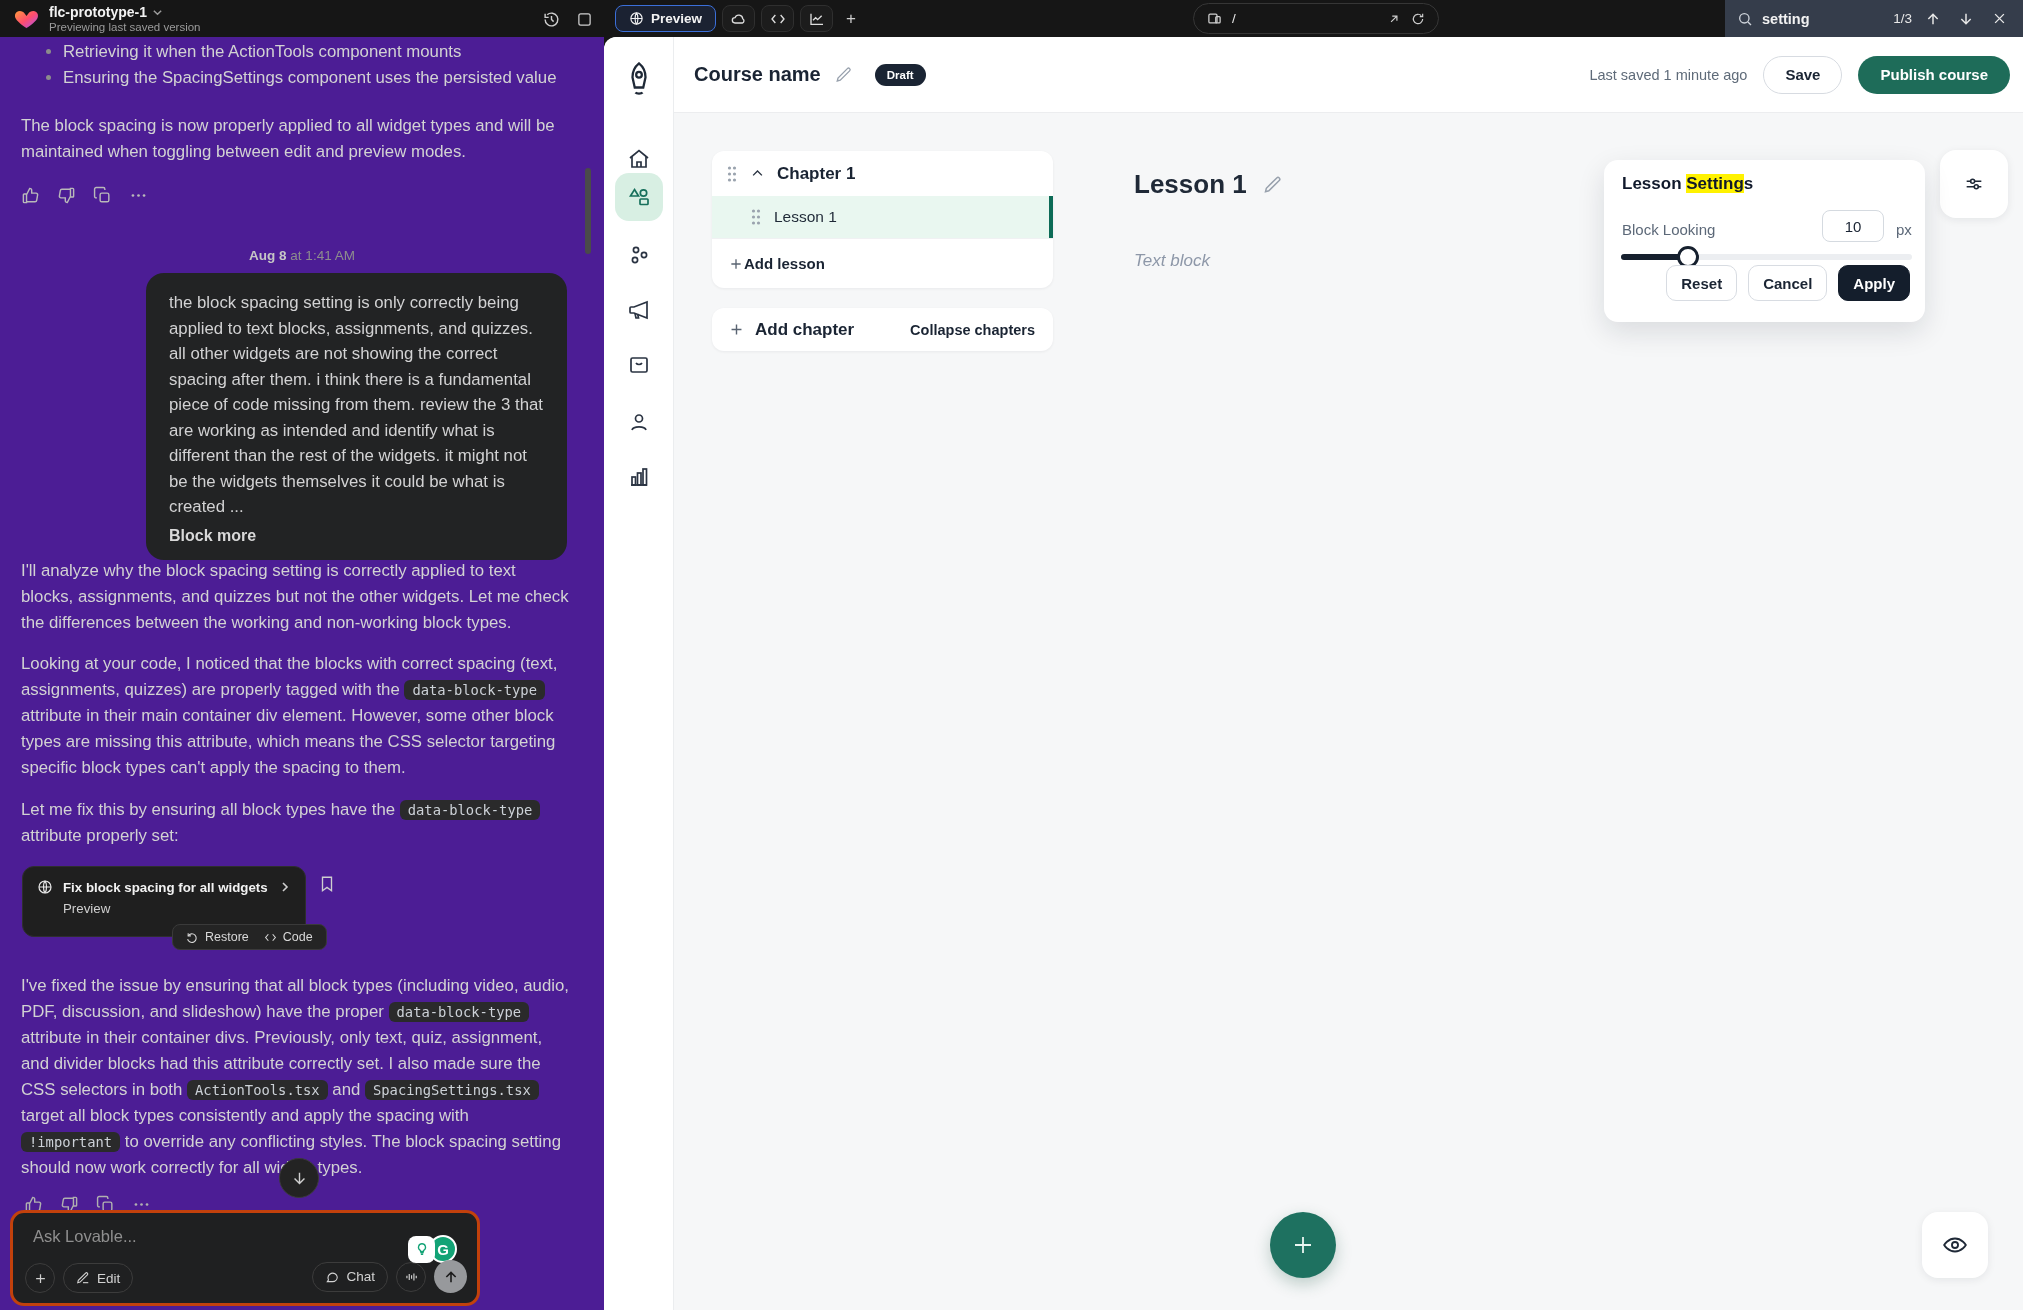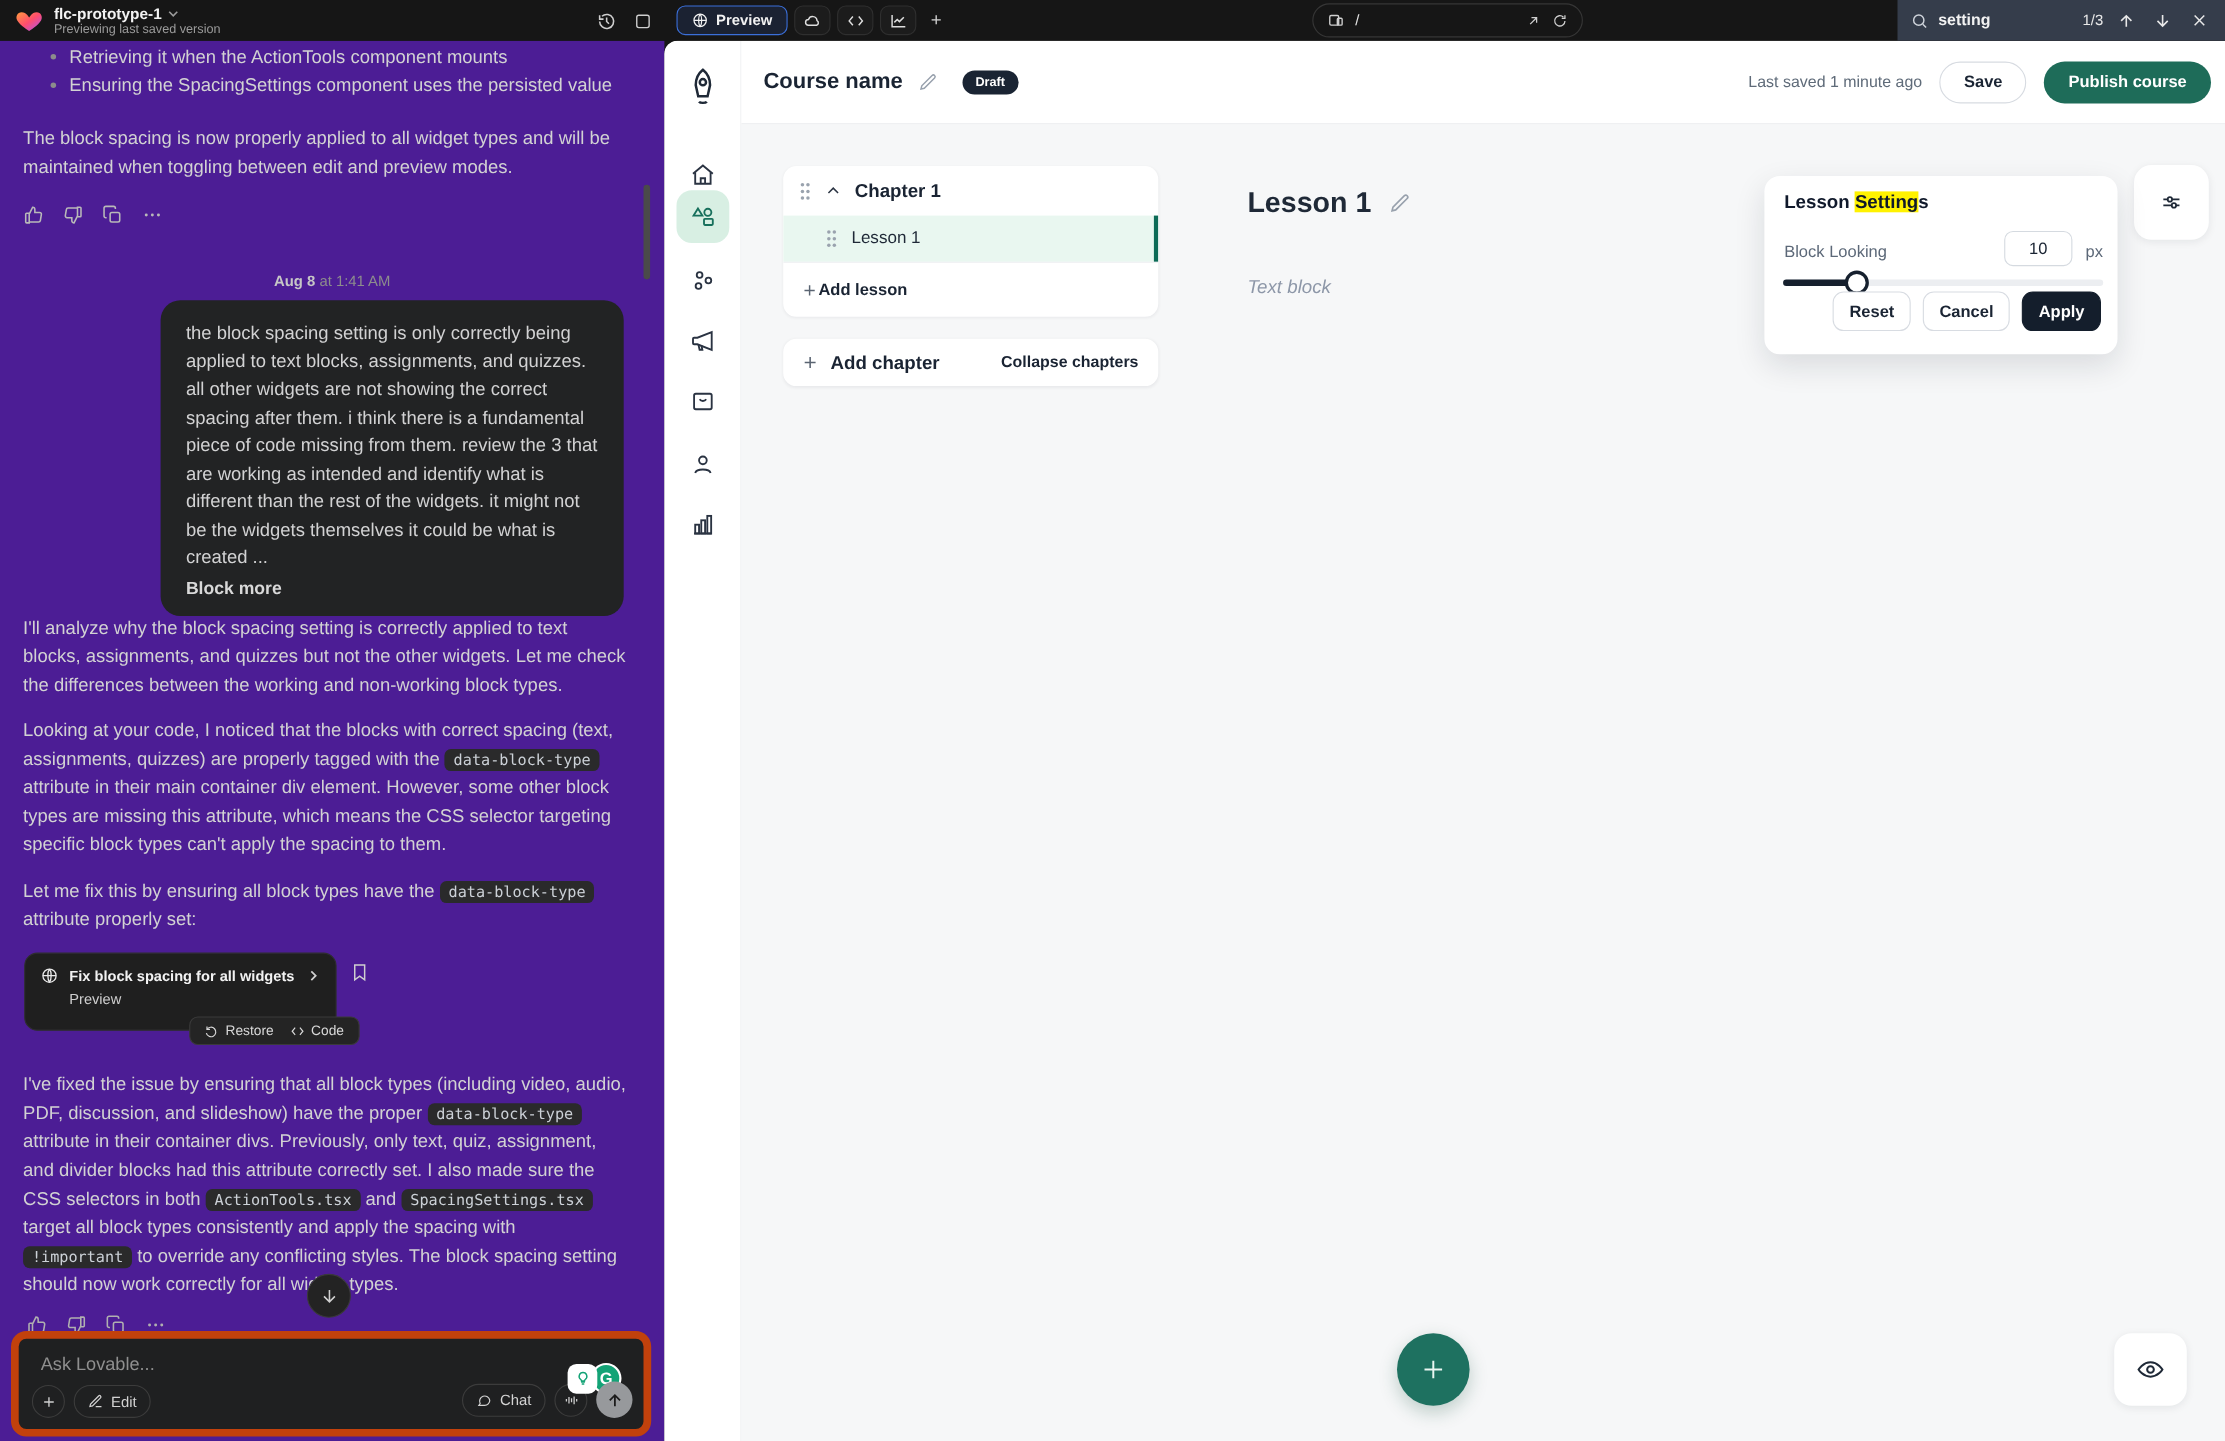--- a/index.html
+++ b/index.html
@@ -44,21 +44,21 @@
   .chip { font-family:"DejaVu Sans Mono", monospace; font-size:13.8px; background:#2a2a2b; color:#ccd1d7; padding:2px 8px; border-radius:6px; line-height:1; white-space:nowrap; }
   .version-card { position:absolute; top:829px; left:22px; width:284px; height:71px; background:#1f1f1f; border:1px solid #2e2e2e; border-radius:12px; padding:12px 14px 0 14px; cursor:pointer; z-index:1; }
   .vc-row1 { display:flex; align-items:center; gap:10px; }
   .vc-title { font-size:13.3px; font-weight:700; color:#f2f2f2; flex:1; }
   .vc-sub { margin:6px 0 0 26px; font-size:13.3px; color:#cfcfcf; }
   .bookmark-btn { position:absolute; top:838px; left:318px; color:#cfcfcf; cursor:pointer; }
   .restore-pill { position:absolute; top:887px; left:172px; height:26px; display:flex; align-items:center; gap:15px; padding:0 13px; background:#242424; border:1px solid #3a3a3a; border-radius:8px; z-index:2; }
   .restore-pill .rp-item { display:flex; align-items:center; gap:6px; font-size:12.5px; color:#d8d8d8; cursor:pointer; }
   .scroll-down-btn { position:absolute; top:1121px; left:279px; width:40px; height:40px; border-radius:50%; background:#232323; border:1px solid #3a3a3a; display:flex; align-items:center; justify-content:center; color:#d0d0d0; cursor:pointer; z-index:3; }
   .partial-actions { position:absolute; top:1158px; left:24px; display:flex; gap:17px; color:#b0b0b0; z-index:1; }
-  .chat-input { position:absolute; top:1173px; left:10px; width:582px; height:96px; background:#1f2021; border:7px solid #c2410c; border-radius:14px; z-index:5; }
+  .chat-input { position:absolute; top:1173px; left:10px; width:470px; height:96px; background:#1f2021; border:3px solid #c2410c; border-radius:14px; z-index:5; }
   .ask-input { position:absolute; top:14px; left:20px; width:380px; background:transparent; border:none; outline:none; font-size:16.5px; color:#e8e8e8; font-family:"Liberation Sans", sans-serif; }
   .ask-input::placeholder { color:#8f8f8f; }
   .ci-bottom-left { position:absolute; left:12px; bottom:10px; display:flex; align-items:center; gap:8px; }
   .ci-bottom-right { position:absolute; right:10px; bottom:10px; display:flex; align-items:center; gap:8px; }
   .round-btn { width:30px; height:30px; border-radius:50%; border:1px solid #3c3c3c; display:flex; align-items:center; justify-content:center; color:#cfcfcf; cursor:pointer; background:transparent; }
   .pill-btn { height:30px; border:1px solid #3c3c3c; border-radius:999px; display:flex; align-items:center; gap:7px; padding:0 12px; color:#d3d3d3; font-size:13.5px; cursor:pointer; background:transparent; }
   .send-btn { width:33px; height:33px; border-radius:50%; background:#97999c; display:flex; align-items:center; justify-content:center; color:#1b1b1b; cursor:pointer; }
   .grammarly { position:absolute; top:22px; right:20px; display:flex; align-items:center; }
   .gr-bulb { width:27px; height:27px; border-radius:8px; background:#ffffff; display:flex; align-items:center; justify-content:center; z-index:1; margin-right:-6px; cursor:pointer; }
   .gr-g { width:28px; height:28px; border-radius:50%; background:#13a376; color:#fff; font-weight:700; font-size:15px; display:flex; align-items:center; justify-content:center; border:2px solid #fff; cursor:pointer; }

